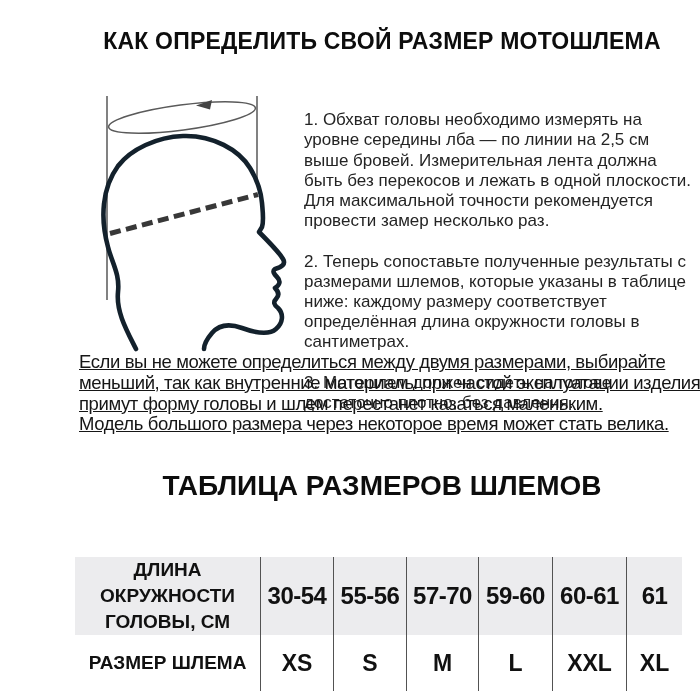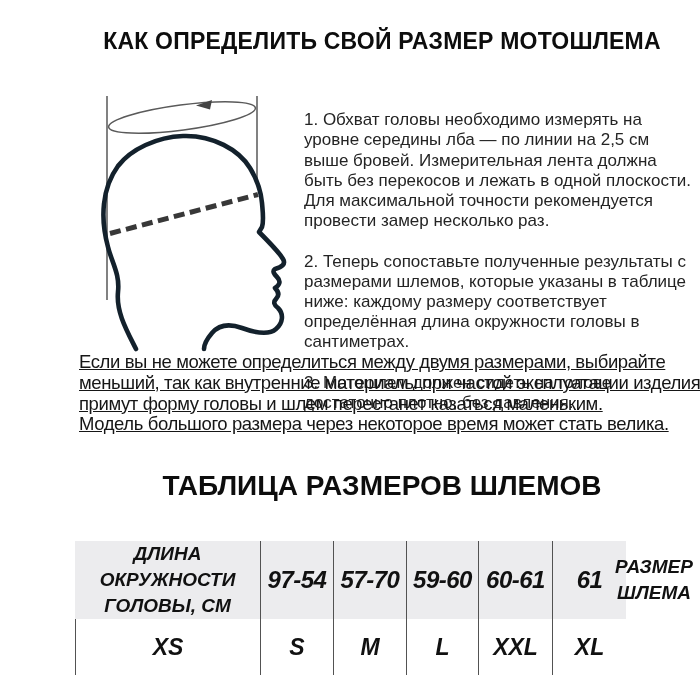--- a/index.html
+++ b/index.html
@@ -54,25 +54,24 @@
     position: absolute;
     top: 470px; left: 0;
     width: 700px;
     text-align: center;
     font-size: 28px;
     font-weight: bold;
     color: #0d0d0d;
   }
   .size-table {
     position: absolute;
-    left: 43px; top: 541px;
+    left: 43px; top: 557px;
     display: grid;
     grid-template-columns: 185px 73px 73px 72px 74px 74px 56px;
     grid-template-rows: 78px 56px;
-    font-style: italic;
   }
   .cell {
     display: flex;
     align-items: center;
     justify-content: center;
     text-align: center;
     font-weight: bold;
     color: #111111;
   }
   .cell.hdr-bg { background: #ececee; }
@@ -140,21 +139,22 @@
 примут форму головы и шлем перестанет казаться маленьким.
 Модель большого размера через некоторое время может стать велика.</div>
 
   <div class="table-title">ТАБЛИЦА РАЗМЕРОВ ШЛЕМОВ</div>
 
   <div class="size-table">
 
     <div class="cell hdr-bg label">ДЛИНА
 ОКРУЖНОСТИ
 ГОЛОВЫ, СМ</div>
-    <div class="cell hdr-bg vline circ">97-54</div>
+    <div class="cell hdr-bg vline circ">30-54</div>
+    <div class="cell hdr-bg vline circ">55-56</div>
     <div class="cell hdr-bg vline circ">57-70</div>
     <div class="cell hdr-bg vline circ">59-60</div>
     <div class="cell hdr-bg vline circ">60-61</div>
     <div class="cell hdr-bg vline circ">61</div>
 
     <div class="cell label" style="font-size:19px">РАЗМЕР ШЛЕМА</div>
     <div class="cell vline size">XS</div>
     <div class="cell vline size">S</div>
     <div class="cell vline size">M</div>
     <div class="cell vline size">L</div>

